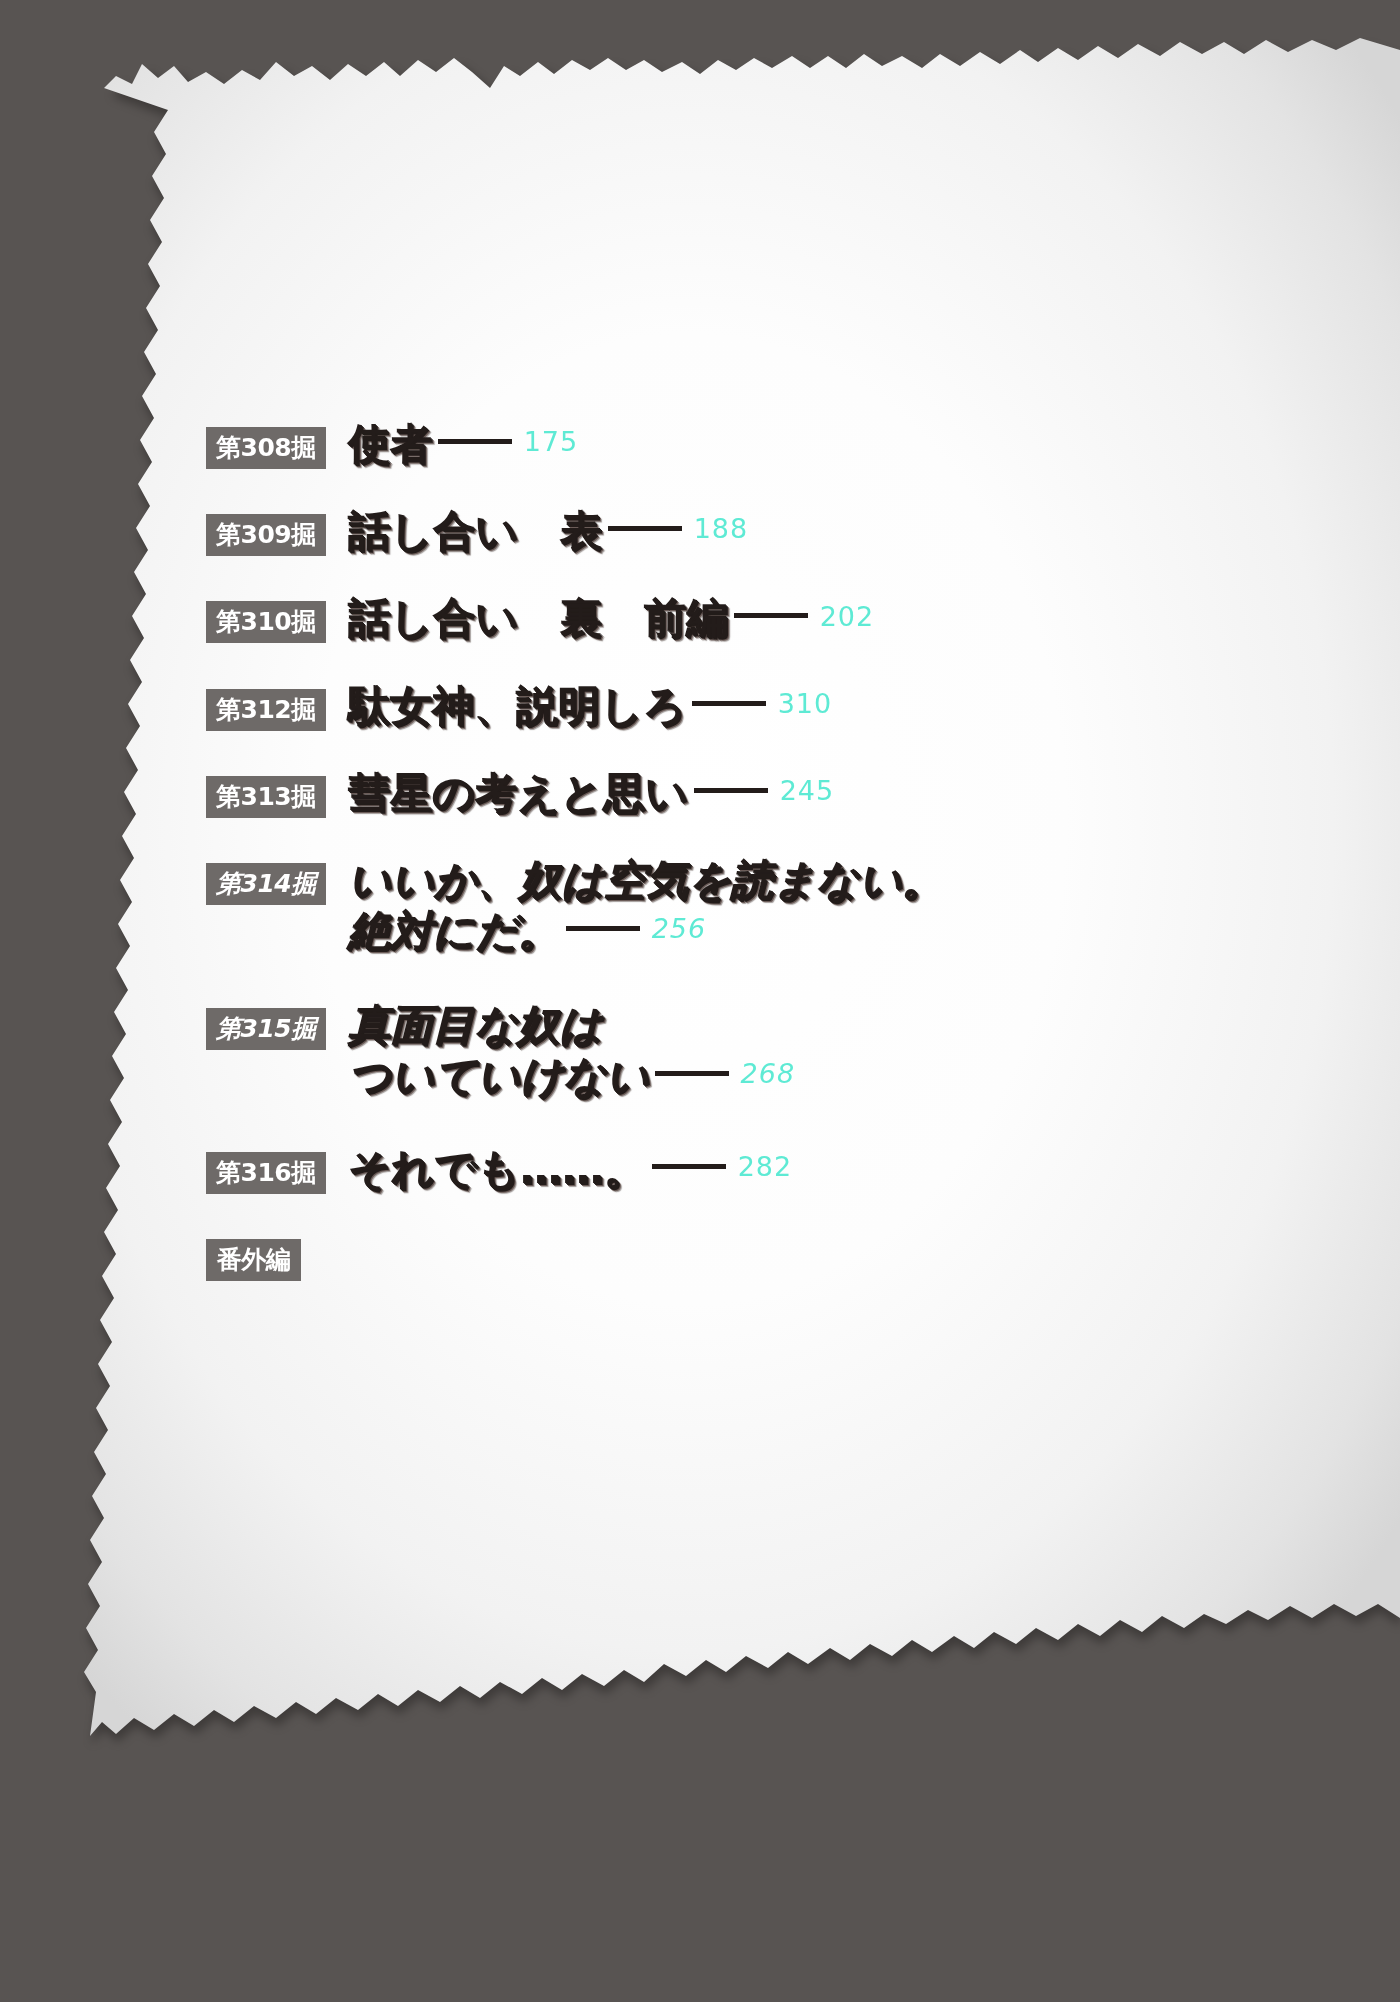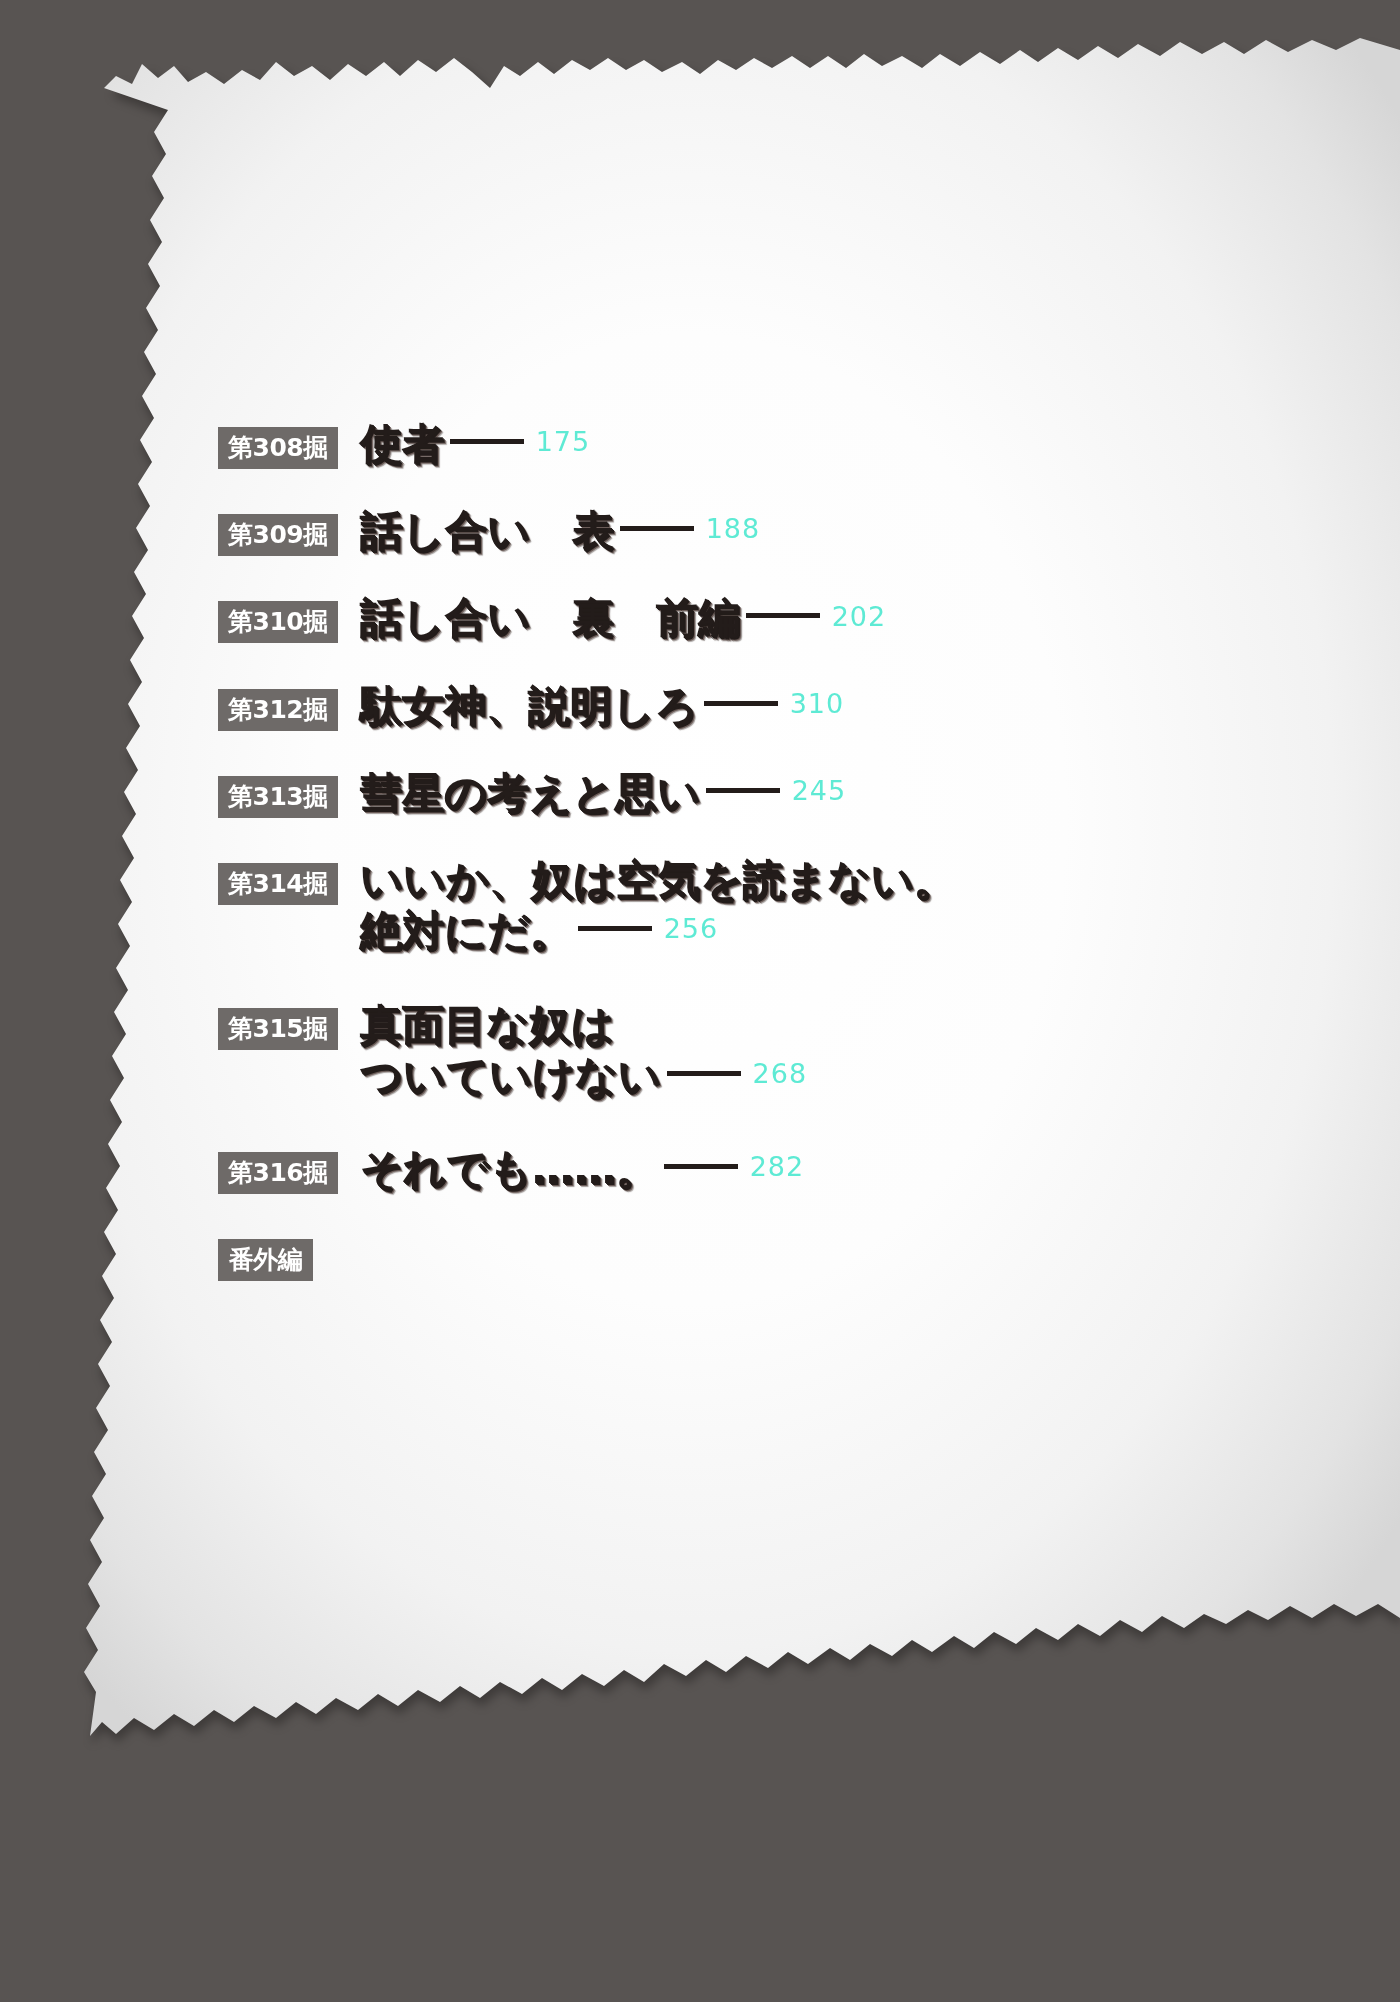--- a/index.html
+++ b/index.html
@@ -53,31 +53,31 @@
     position: absolute;
     left: 0;
     top: 0;
     width: 1400px;
     height: 2002px;
     padding: 0;
   }
 
   .toc-list {
     position: absolute;
-    left: 218px;
+    left: 206px;
     top: 418px;
     width: 1120px;
   }
 
   .toc-row {
     display: flex;
     align-items: flex-start;
     margin-bottom: 36px;
   }
-  .toc-row.two-line { margin-bottom: 42px; }
+  .toc-row.two-line { margin-bottom: 42px; font-style: italic; }
 
   .chapter-badge {
     flex: 0 0 auto;
     background: #6e6a68;
     color: #ffffff;
     font-weight: bold;
     font-size: 25px;
     line-height: 1;
     padding: 8px 10px 9px 10px;
     min-width: 95px;

